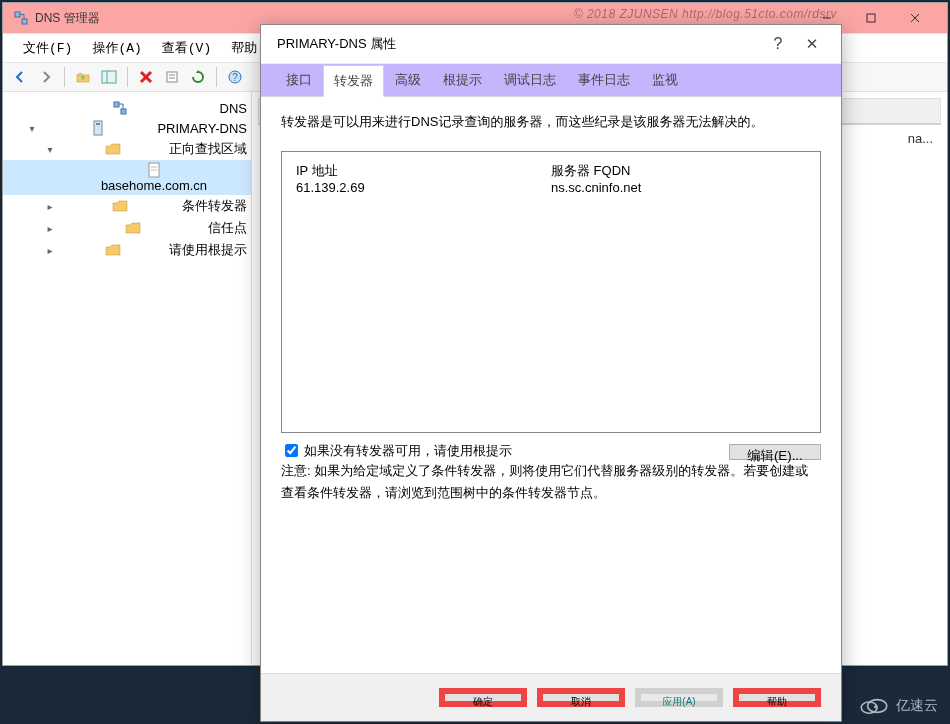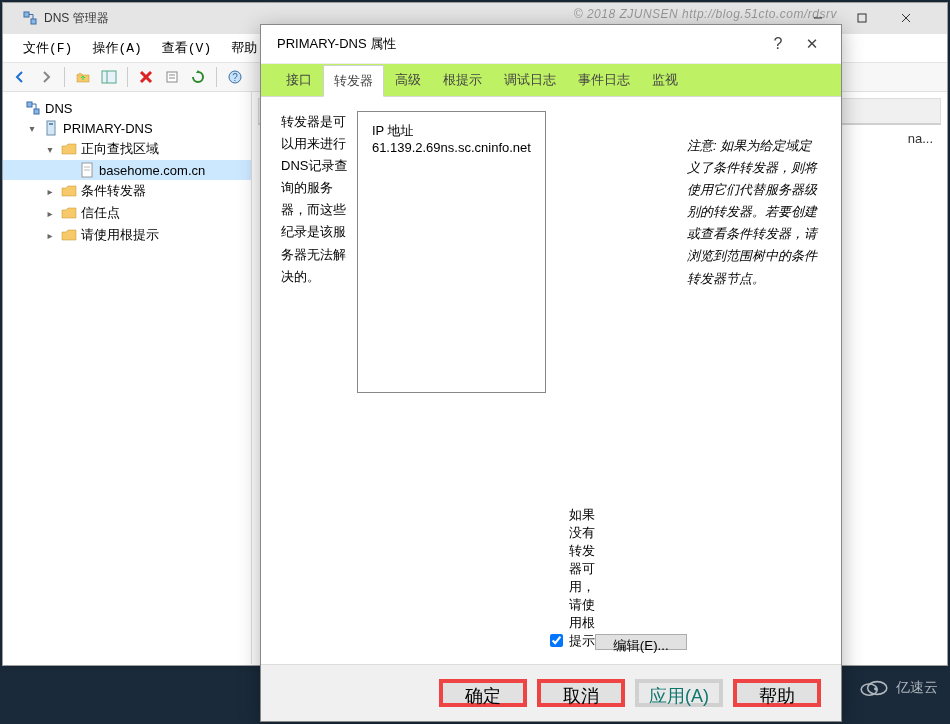--- a/index.html
+++ b/index.html
@@ -1,67 +1,67 @@
 <!DOCTYPE html>
 <html><head>
 <meta charset="utf-8">
 <style>
   html,body{margin:0;padding:0;height:724px;width:950px;background:#1a2a3a;font-family:"Microsoft YaHei","Segoe UI",Tahoma,sans-serif;font-size:13px;color:#000;overflow:hidden;}
   .main-window{position:absolute;left:2px;top:2px;right:2px;bottom:58px;background:#fff;border:1px solid #9e9e9e;box-shadow:0 0 6px rgba(0,0,0,0.2);}
-  .titlebar{height:26px;display:flex;align-items:center;padding:2px 19px;border-bottom:1px solid #e5e5e5;background:#e5e5e5;text-align:center;}
+  .titlebar{height:26px;display:flex;align-items:center;padding:2px 10px;border-bottom:1px solid #e5e5e5;background:#fca5a5;text-align:center;}
   .title-icon{width:16px;height:16px;margin-right:6px;}
   .title-text{font-size:12px;color:#333;flex:0 0 auto;}
   .win-ctrls{margin-left:auto;display:flex;}
   .win-ctrl{width:44px;height:26px;display:flex;align-items:center;justify-content:center;font-size:12px;color:#555;}
   .menubar{display:flex;padding:2px 6px 2px 10px;border-bottom:1px solid #e5e5e5;font-size:13px;}
   .menu-item{padding:3px 10px;font-family:Liberation Mono, monospace;}
   .toolbar{display:flex;align-items:center;padding:3px 6px;border-bottom:1px solid #e0e0e0;background:#f7f7f7;gap:4px;}
   .tbtn{width:22px;height:22px;display:flex;align-items:center;justify-content:center;}
   .tsep{width:1px;height:20px;background:#ccc;margin:0 3px;}
   .body{display:flex;height:calc(100% - 90px);}
   .tree-pane{width:248px;border-right:1px solid #ddd;background:#fff;overflow:auto;padding-top:6px;}
   .content-pane{flex:1;background:#fff;padding:6px;}
   .colhead{background:#f0f0f0;border:1px solid #ddd;border-bottom:2px solid #d0d0d0;padding:3px 6px 3px 8px;height:18px;}
-  .tree-node{display:flex;align-items:center;padding:2px 4px;font-size:13px;}
+  .tree-node{display:flex;align-items:center;padding:2px 4px;font-size:13px;justify-content:space-between;}
   .tree-node .exp{width:14px;text-align:center;color:#666;font-size:10px;}
   .tree-node .ticon{width:16px;height:16px;margin:0 4px;display:flex;align-items:center;justify-content:center;}
-  .tree-node.sel{background:#cce8ff;}
+  .tree-node.sel{background:#cce8ff;flex-direction:column;}
   .folder{fill:#f8c96a;stroke:#c19229;stroke-width:0.5;}
   .server-icon{fill:#d4e7f7;stroke:#6a8caa;}
   .file-icon{fill:#fff;stroke:#999;}
   .indent1{padding-left:4px;}
   .indent2{padding-left:22px;}
   .indent3{padding-left:40px;}
   .indent4{padding-left:58px;}
   
   .dialog{position:absolute;left:260px;top:24px;width:580px;height:696px;background:#fff;border:1px solid #888;box-shadow:0 4px 20px rgba(0,0,0,0.3);display:flex;flex-direction:column;}
   .dlg-title{height:38px;display:flex;align-items:center;padding:0 12px 0 16px;border-bottom:1px solid #eee;}
   .dlg-title span{font-size:13px;}
   .dlg-help{margin-left:auto;width:34px;text-align:center;font-size:16px;color:#444;}
   .dlg-close{width:34px;text-align:center;font-size:15px;color:#444;}
-  .tabs{display:flex;align-items:flex-end;border-bottom:1px solid #d8d8d8;padding:0 14px;background:#bef264;height:32px;}
+  .tabs{display:flex;align-items:flex-end;border-bottom:1px solid #d8d8d8;padding:0 14px;background:#c4b5fd;height:32px;}
   .tab{padding:6px 10px;font-size:13px;color:#444;border:1px solid transparent;}
   .tab.active{border:1px solid #d0d0d0;border-bottom:1px solid #fff;background:#fff;position:relative;top:1px;}
-  .dlg-body{flex:1;padding:14px 20px;display:flex;flex-direction:row;}
+  .dlg-body{flex:1;padding:14px 20px;display:flex;flex-direction:column;}
   .desc{font-size:13px;line-height:1.7;margin-bottom:18px;}
   .listbox{border:1px solid #888;height:260px;padding:10px 14px;}
   .list-header{display:flex;font-size:13px;}
   .list-row{display:flex;font-size:13px;}
   .col-ip{flex:1;}
   .col-fqdn{flex:1;}
   .checkbox-row{display:flex;align-items:flex-end;margin-top:8px;font-size:13px;}
   .checkbox-row input{margin-right:6px;}
   .edit-btn{margin-left:auto;min-width:92px;height:16px;border:1px solid #adadad;background:#e1e1e1;padding:2px 14px;}
-  .note{margin-top:24px;font-size:13px;line-height:1.7;font-style:italic;}
+  .note{font-size:13px;line-height:1.7;}
   .dlg-buttons{padding:14px 20px;background:#f0f0f0;border-top:1px solid #ddd;display:flex;justify-content:flex-end;gap:10px;}
-  .dlg-btn{min-width:88px;height:28px;border:4px solid #ef4444;background:#e1e1e1;font-size:18px;}
+  .dlg-btn{min-width:88px;height:19px;border:6px solid #ef4444;background:#e1e1e1;font-size:10px;}
   .dlg-btn.primary{background:#e1e1e1;}
   .dlg-btn.disabled{color:#0f766e;background:#e9e9e9;border-color:#d0d0d0;}
   .watermark{position:absolute;top:4px;right:110px;font-size:12px;color:rgba(0,0,0,0.35);font-style:italic;letter-spacing:.5px;}
-  .yisu{position:absolute;right:12px;bottom:26px;color:#b0b6bd;font-size:14px;display:flex;align-items:center;gap:6px;}
+  .yisu{position:absolute;right:12px;bottom:8px;color:#b0b6bd;font-size:14px;display:flex;align-items:center;gap:6px;}
   .yisu svg{width:32px;height:20px;}
 </style>
 </head>
 <body>
 
 <div class="main-window">
   <div class="watermark">© 2018 ZJUNSEN http://blog.51cto.com/rdsrv</div>
 
   <div class="titlebar">
     <span class="title-icon">
@@ -247,20 +247,21 @@
     <div class="tab">调试日志</div>
     <div class="tab">事件日志</div>
     <div class="tab">监视</div>
   </div>
   <div class="dlg-body">
     <div class="desc">转发器是可以用来进行DNS记录查询的服务器，而这些纪录是该服务器无法解决的。</div>
 
     <div class="listbox">
       <div class="list-header">
         <div class="col-ip">IP 地址</div>
+        <div class="col-fqdn">服务器 FQDN</div>
       </div>
       <div class="list-row">
         <div class="col-ip">61.139.2.69</div>
         <div class="col-fqdn">ns.sc.cninfo.net</div>
       </div>
     </div>
 
     <div class="checkbox-row">
       <input type="checkbox" checked="" style="">
       <span>如果没有转发器可用，请使用根提示</span>

